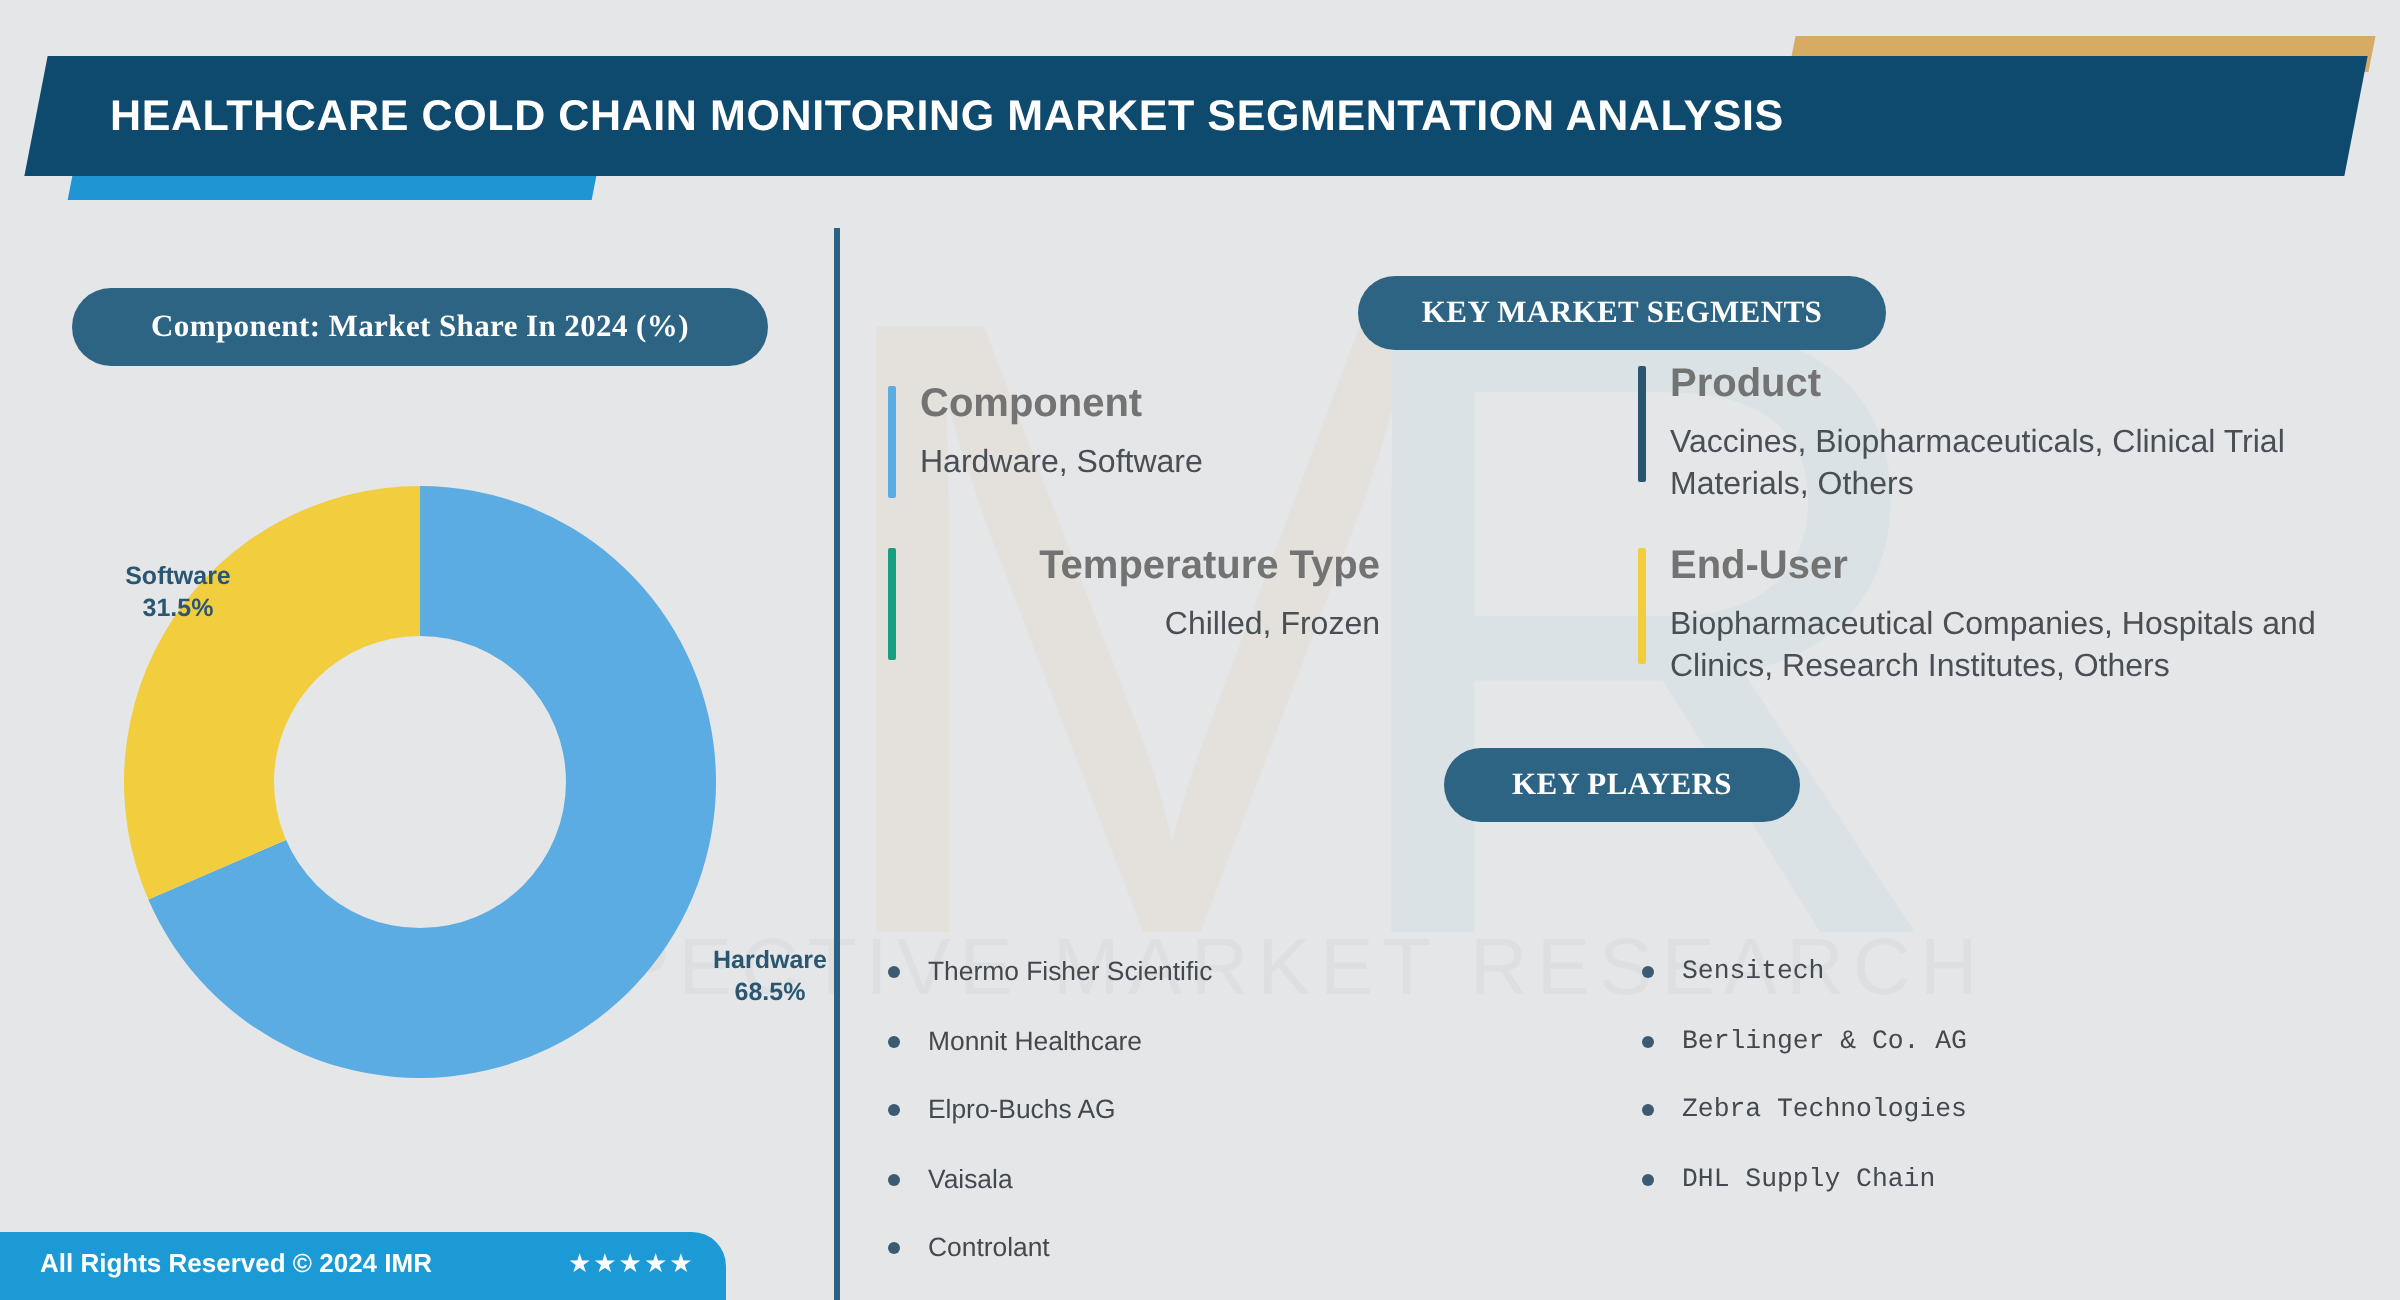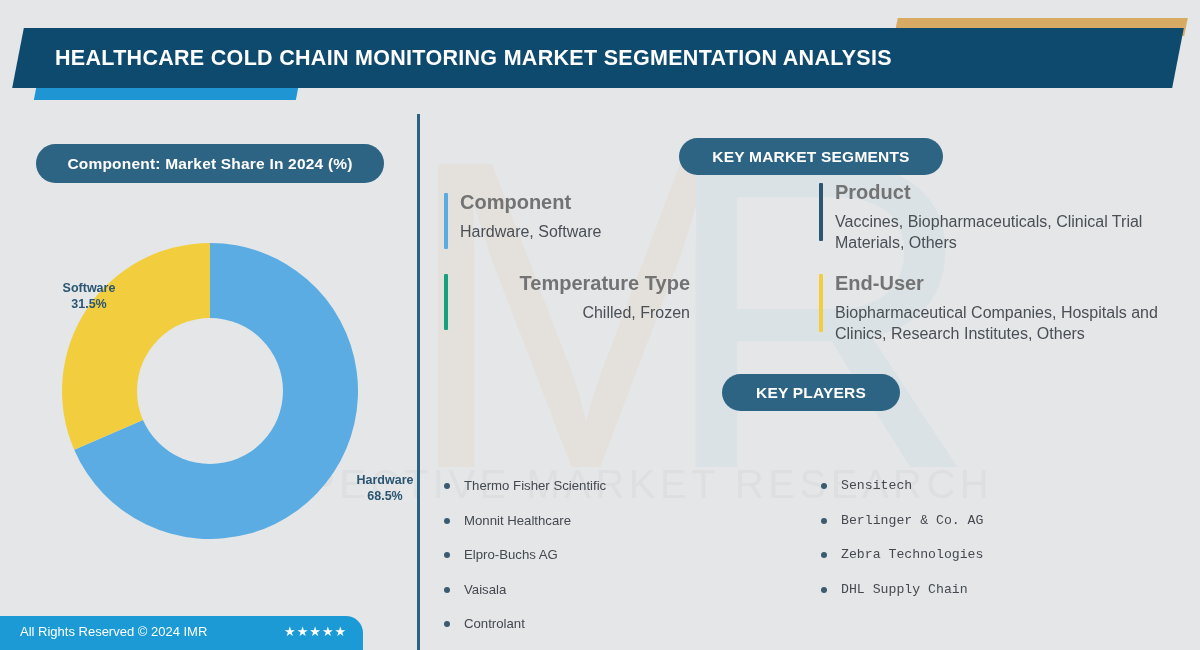--- a/index.html
+++ b/index.html
@@ -116,20 +116,21 @@
   .pill {
     position: absolute;
     background: #2e6483;
     color: #fff;
     border-radius: 26px;
     display: flex;
     align-items: center;
     justify-content: center;
     font-weight: bold;
     letter-spacing: 0.2px;
+    font-family: Liberation Serif, serif;
   }
   #chart-title-pill {
     left: 36px;
     top: 144px;
     width: 348px;
     height: 39px;
     font-size: 15.5px;
   }
   #key-segments-pill {
     left: 679px;
@@ -236,21 +237,21 @@
     height: 34px;
     background: #1b9ad6;
     border-top-right-radius: 17px;
   }
   #footer-text {
     position: absolute;
     left: 20px;
     top: 624px;
     color: #ffffff;
     font-size: 13px;
-    font-weight: normal;
+    font-weight: bold;
   }
   #footer-stars {
     position: absolute;
     left: 284px;
     top: 624px;
     color: #ffffff;
     font-size: 13px;
     letter-spacing: 1px;
   }
 </style>

